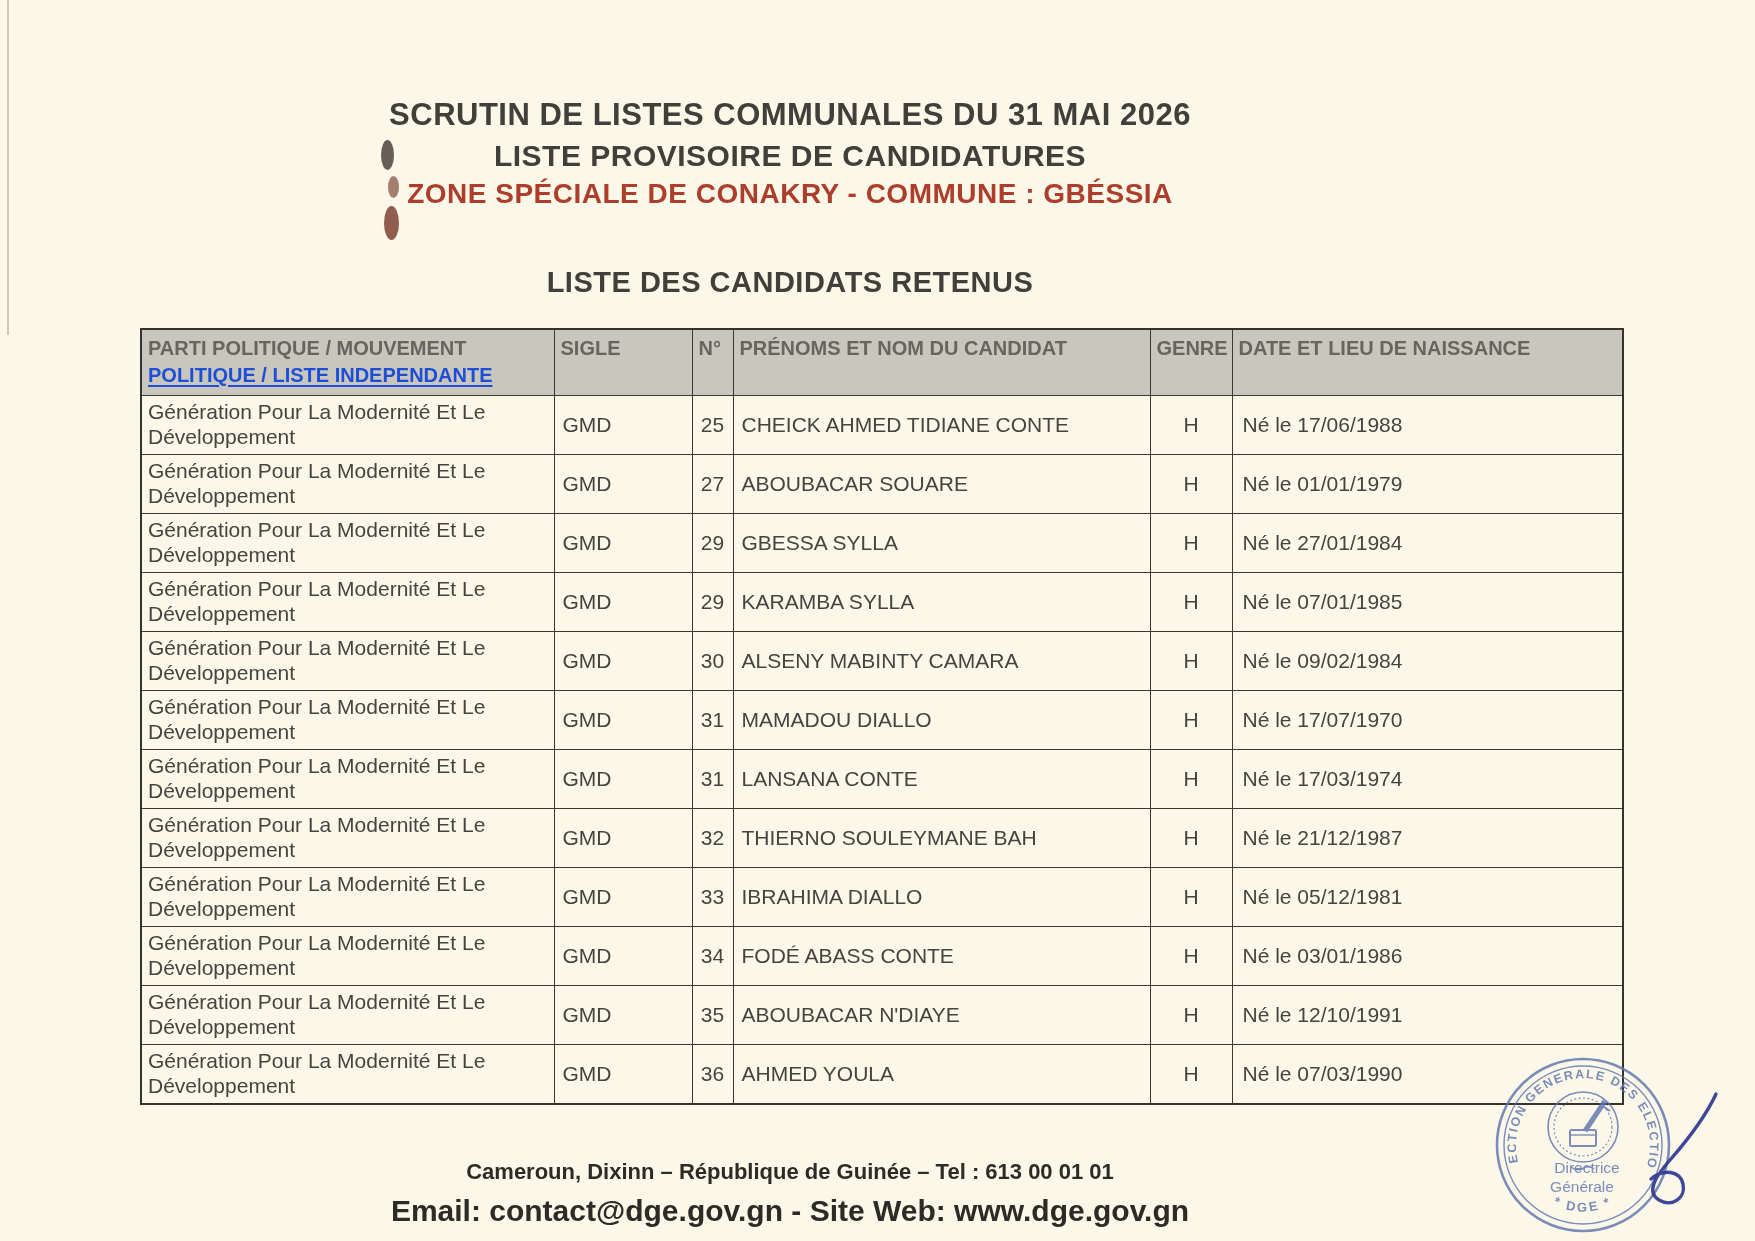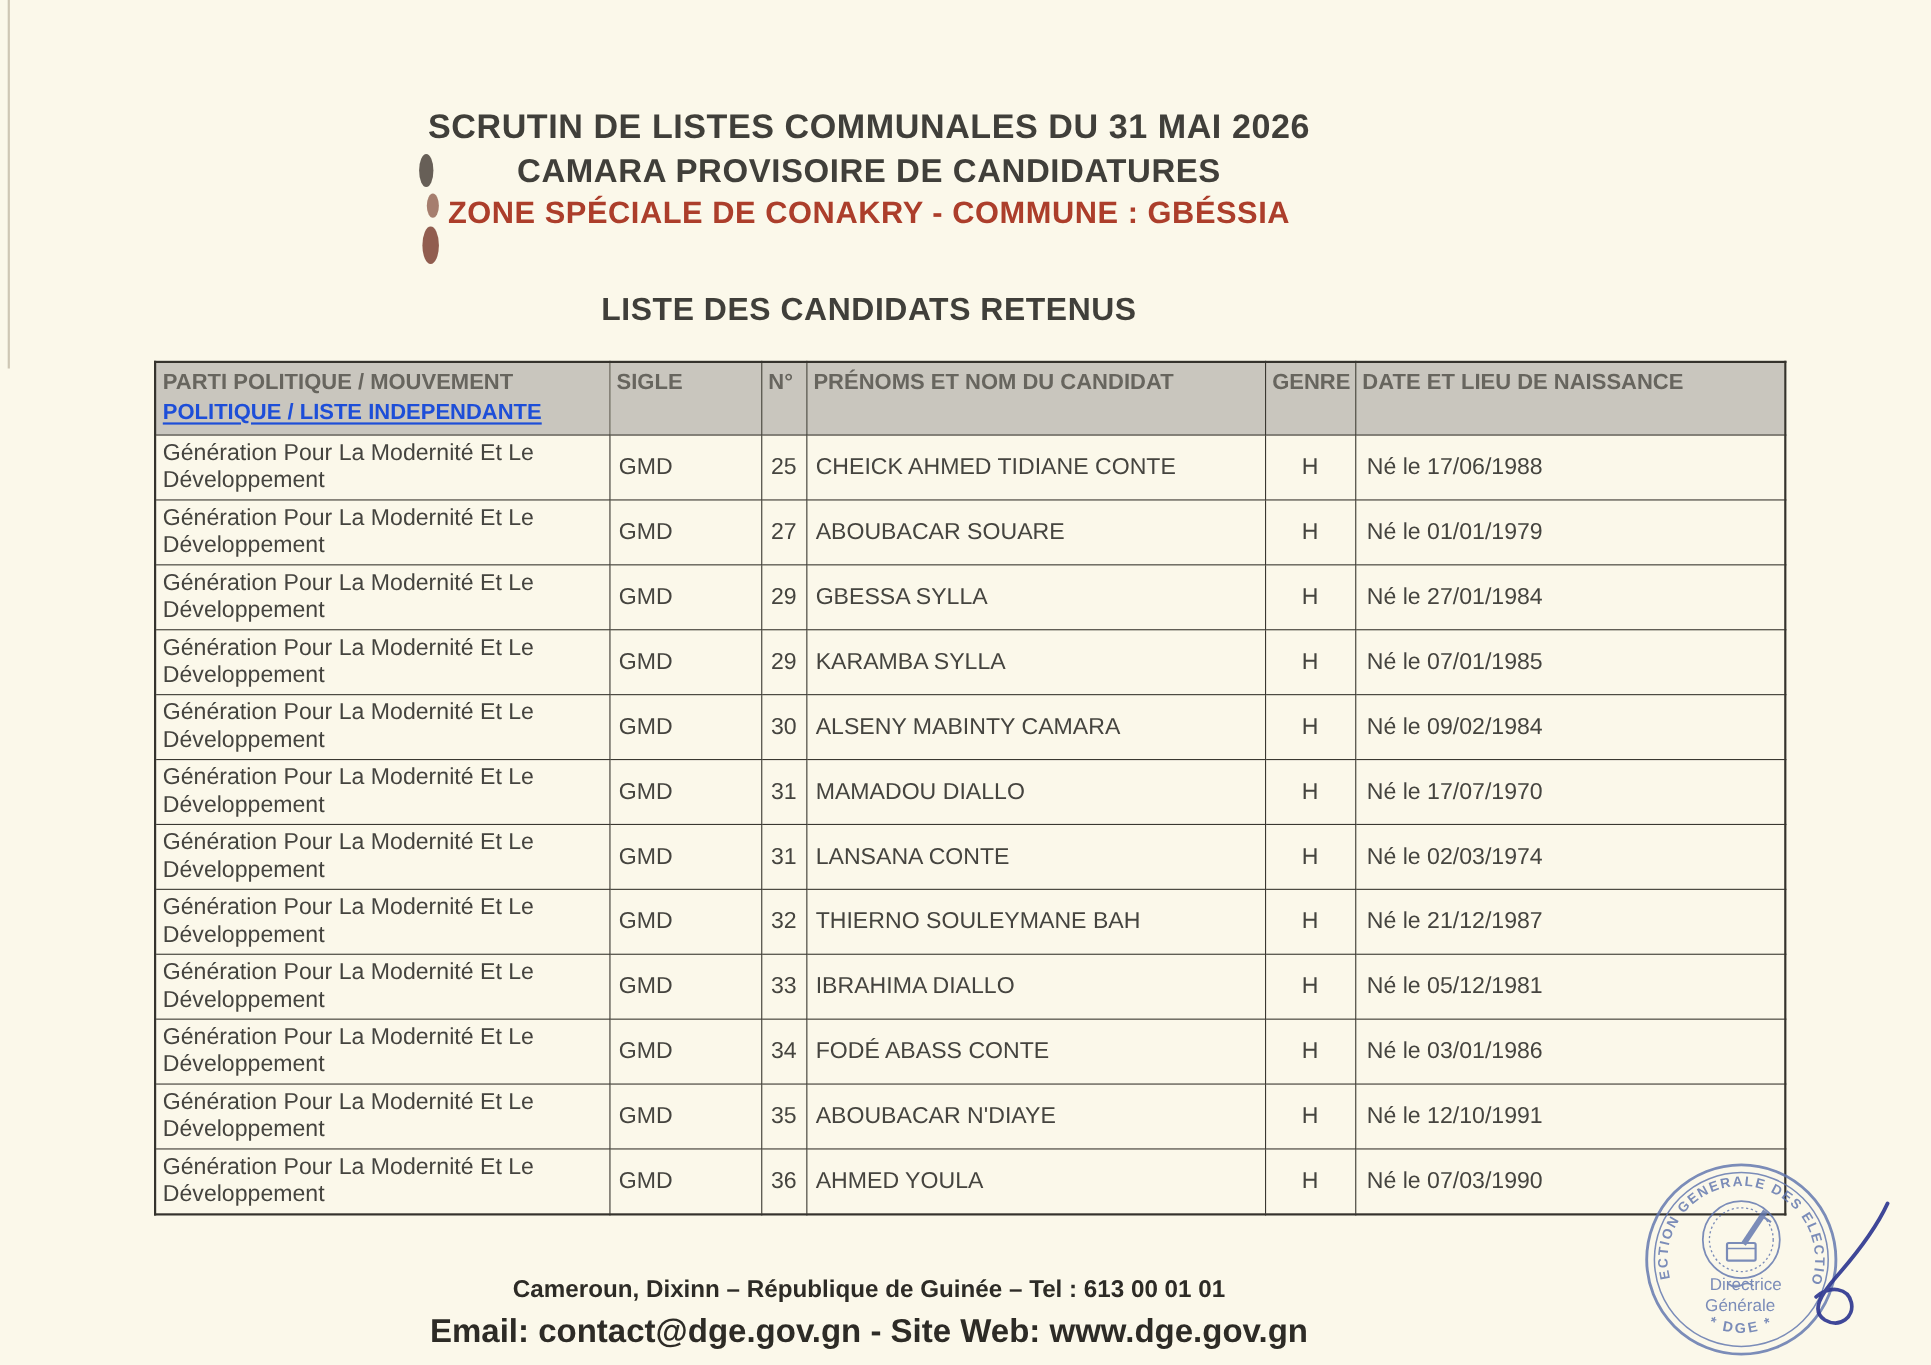--- a/index.html
+++ b/index.html
@@ -70,21 +70,21 @@
 
 <div class="page">
 
   <div class="scan-line"></div>
   <div class="smudge s1"></div>
   <div class="smudge s2"></div>
   <div class="smudge s3"></div>
 
   <div class="titles">
     <div class="title-line t1">SCRUTIN DE LISTES COMMUNALES DU 31 MAI 2026</div>
-    <div class="title-line t2">CAMARA PROVISOIRE DE CANDIDATURES</div>
+    <div class="title-line t2">LISTE PROVISOIRE DE CANDIDATURES</div>
     <div class="title-line t3">ZONE SPÉCIALE DE CONAKRY - COMMUNE : GBÉSSIA</div>
     <div class="title-line t4">LISTE DES CANDIDATS RETENUS</div>
   </div>
 
   <table class="cand">
     <colgroup>
       <col style="width:413px">
         <col style="width:138px">
         <col style="width:41px">
       <col style="width:417px">
@@ -152,21 +152,21 @@
       <td class="c-name">MAMADOU DIALLO</td>
       <td class="c-genre">H</td>
       <td class="c-birth">Né le 17/07/1970</td>
     </tr>
         <tr>
       <td class="c-party">Génération Pour La Modernité Et Le Développement</td>
       <td class="c-sigle">GMD</td>
       <td class="c-num">31</td>
       <td class="c-name">LANSANA CONTE</td>
       <td class="c-genre">H</td>
-      <td class="c-birth">Né le 02/03/1974</td>
+      <td class="c-birth">Né le 17/03/1974</td>
     </tr>
         <tr>
       <td class="c-party">Génération Pour La Modernité Et Le Développement</td>
       <td class="c-sigle">GMD</td>
       <td class="c-num">32</td>
       <td class="c-name">THIERNO SOULEYMANE BAH</td>
       <td class="c-genre">H</td>
       <td class="c-birth">Né le 21/12/1987</td>
     </tr>
         <tr>

